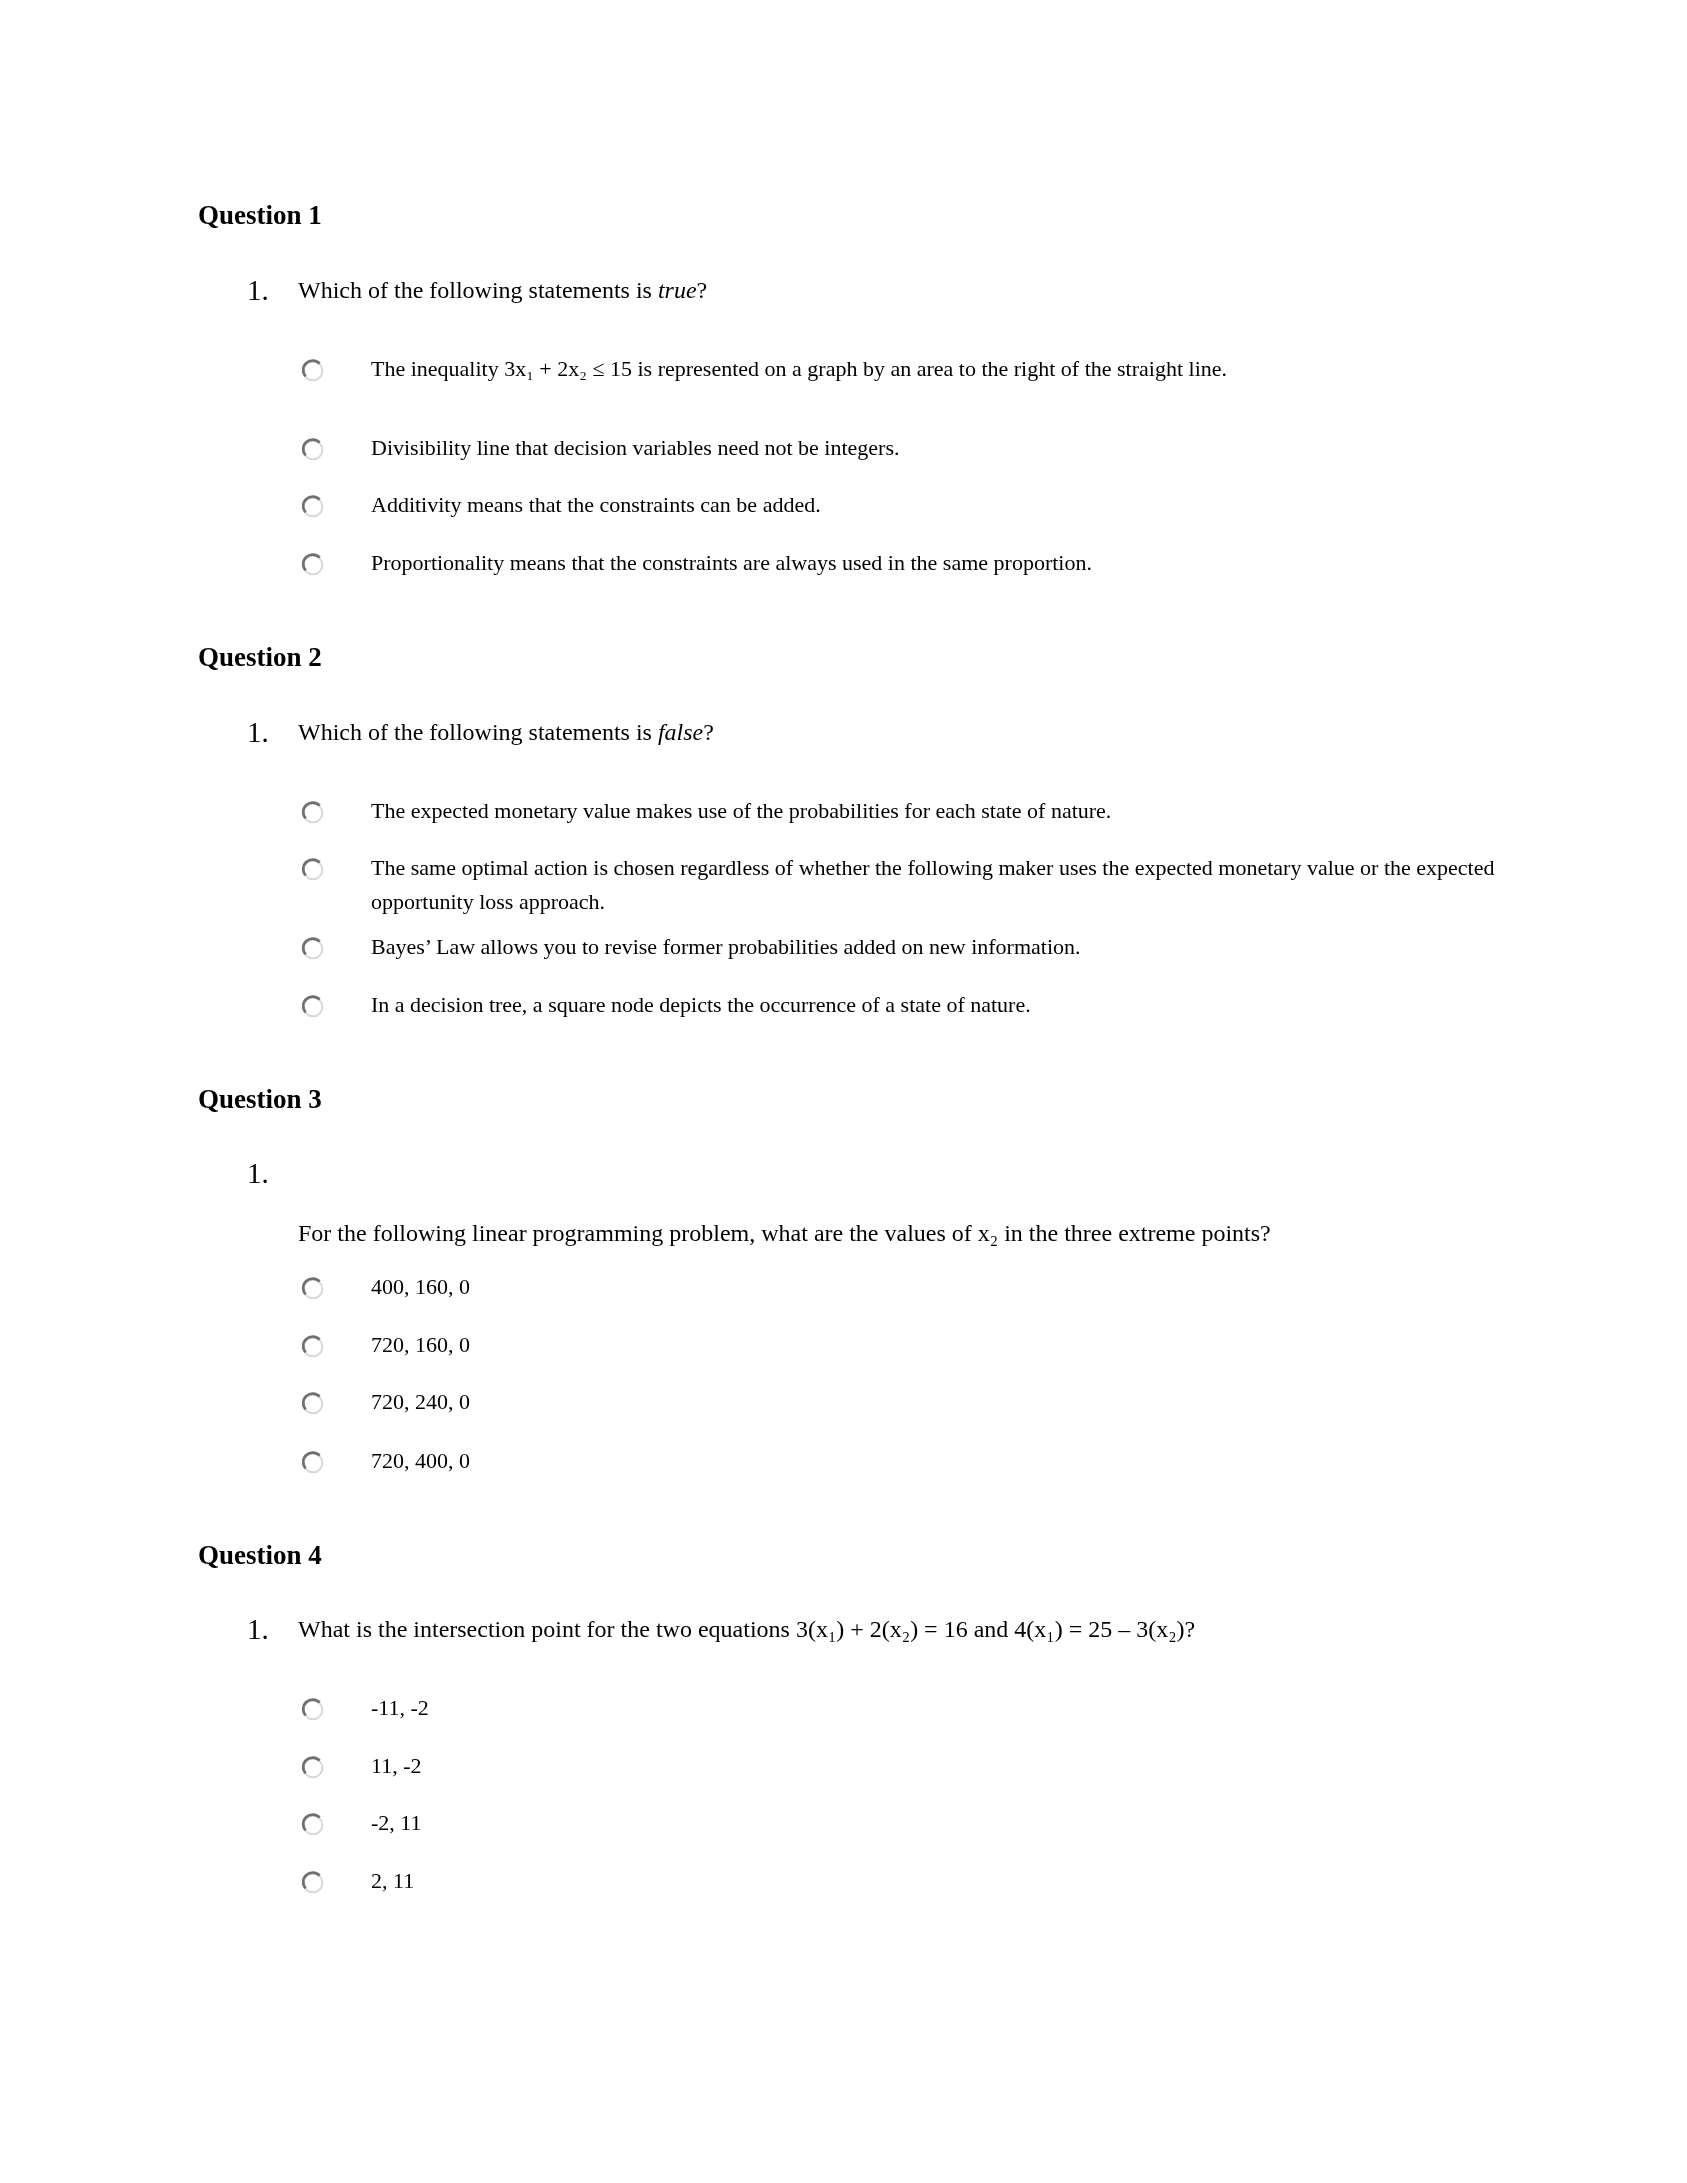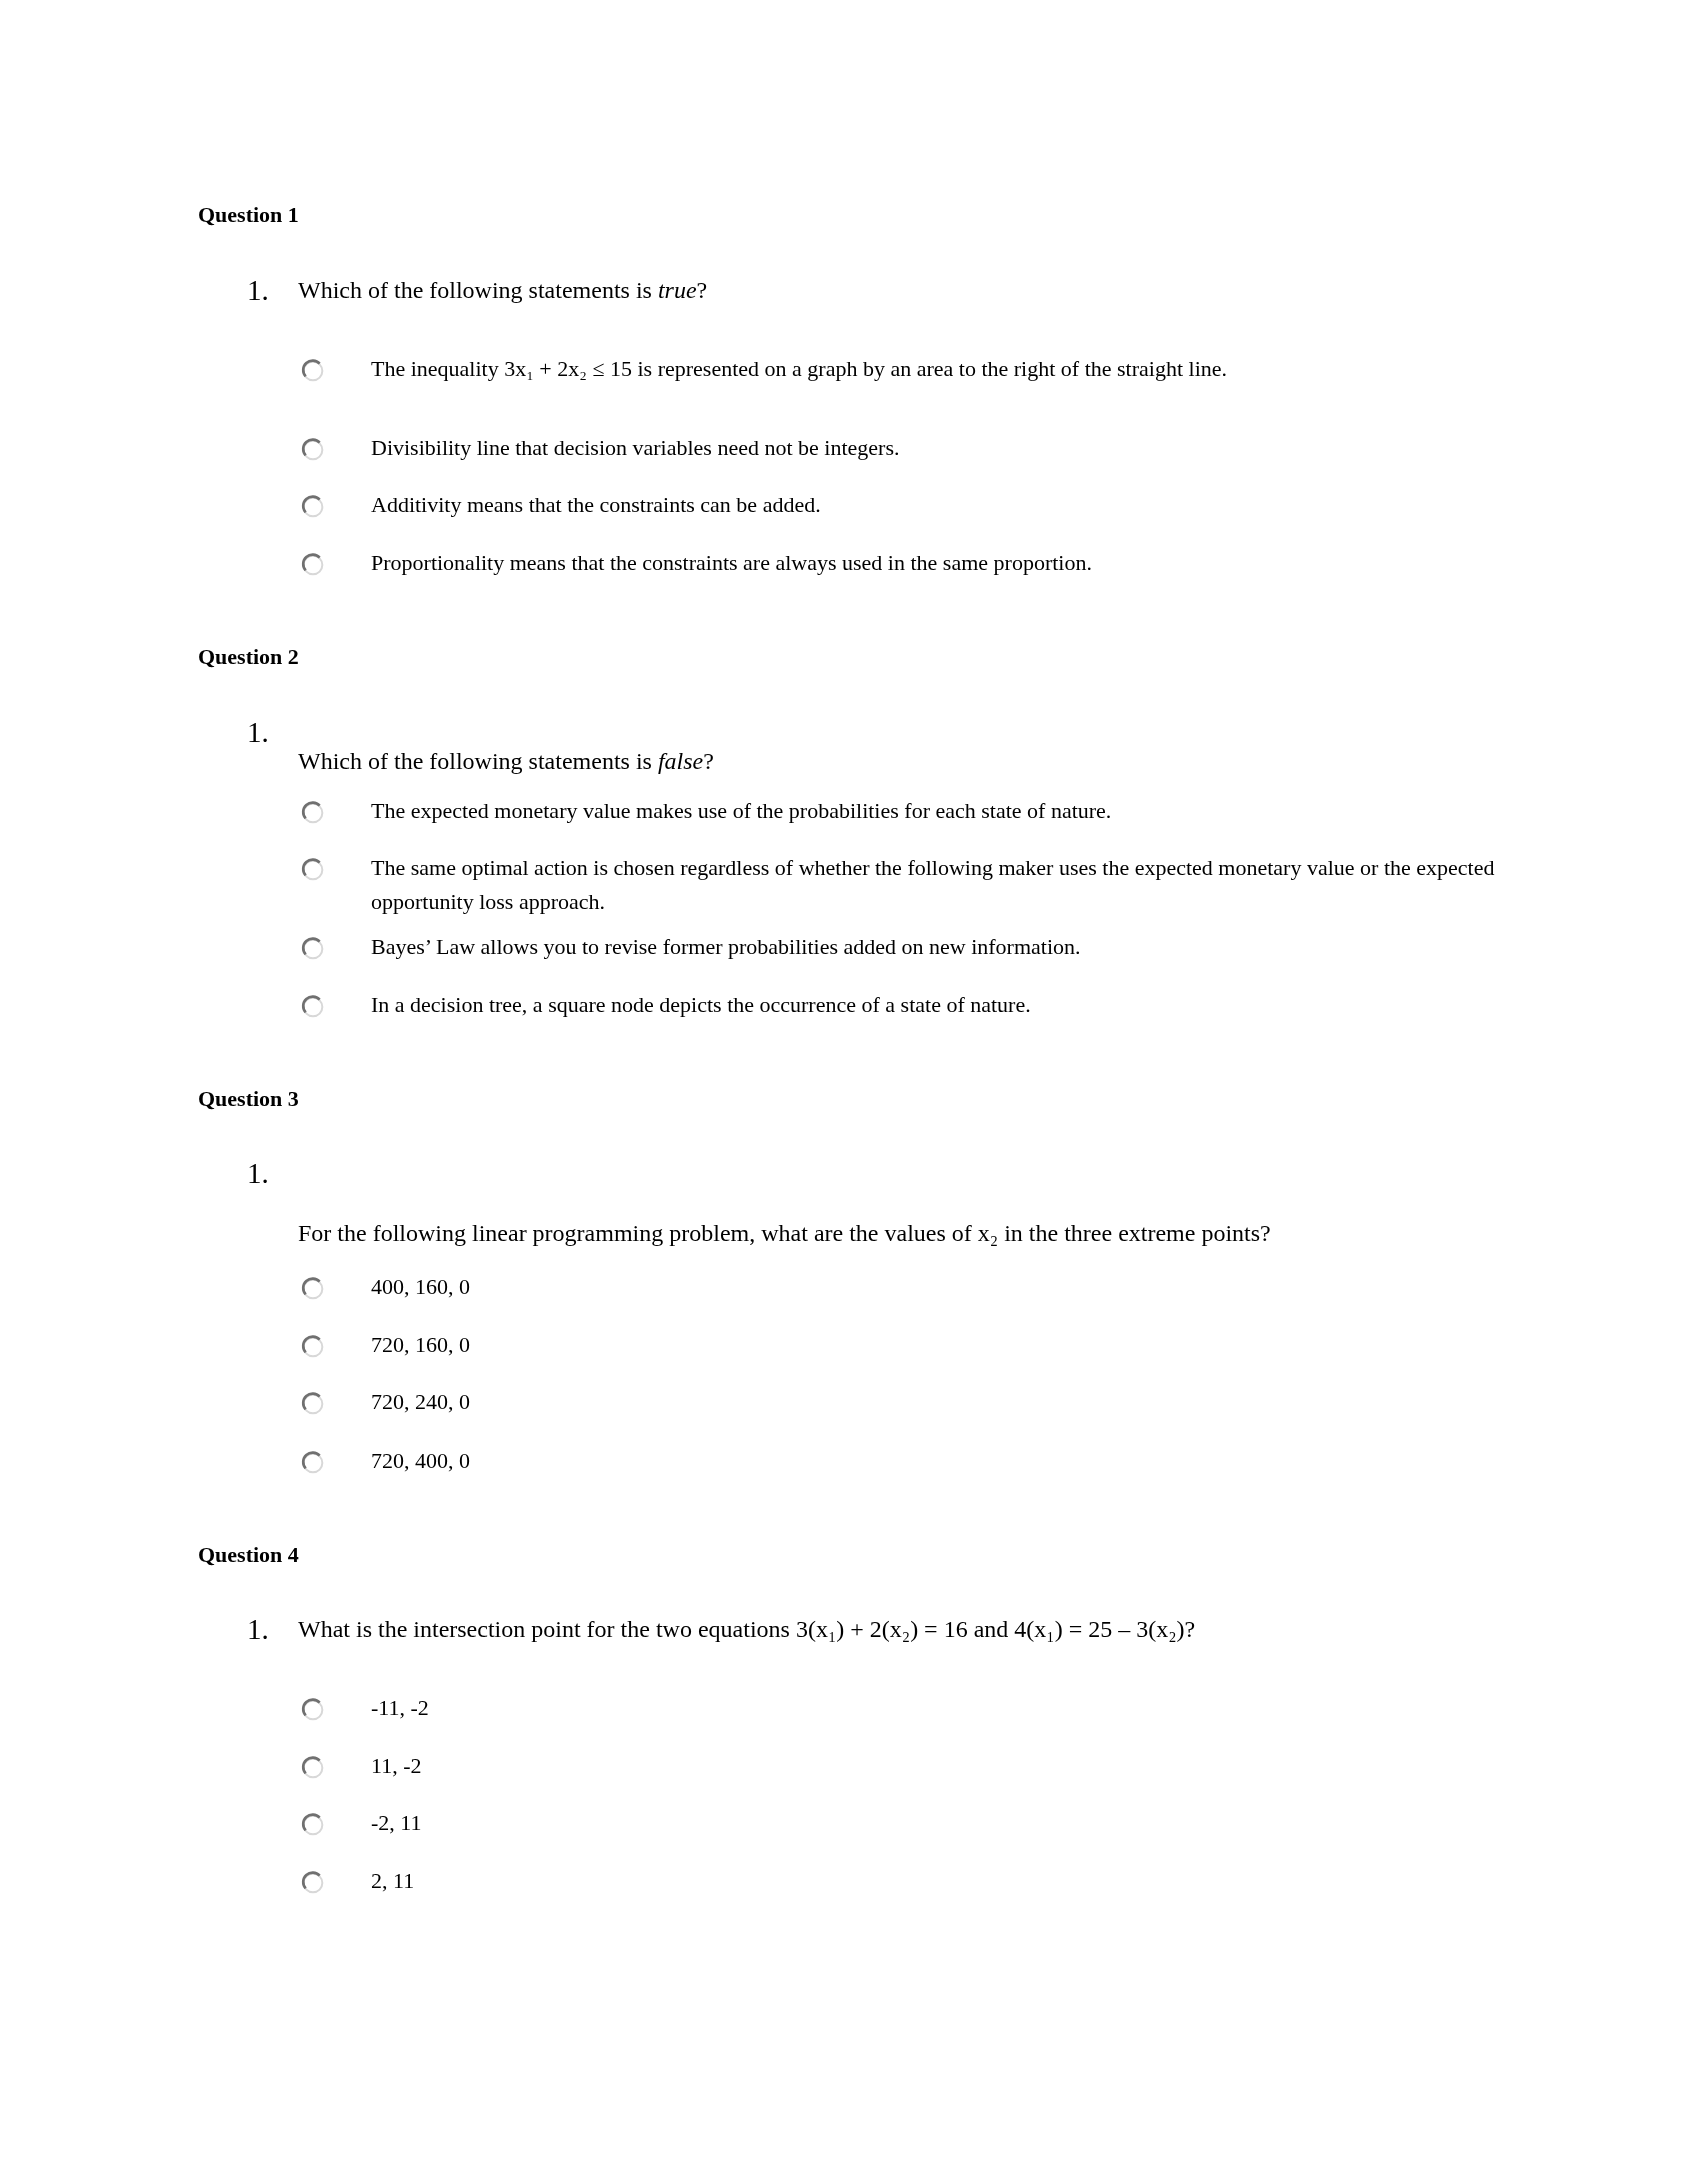--- a/index.html
+++ b/index.html
@@ -1,18 +1,18 @@
 <!DOCTYPE html>
 <html style="font-size:10.6px"><head>
 <meta charset="utf-8">
 <style>
   html, body { margin:0; padding:0; background:#ffffff; }
   body { width:1687px; height:2183px; position:relative; overflow:hidden;
          font-family:"Liberation Serif","DejaVu Serif",serif; color:#000; }
-  .qhead { position:absolute; left:198px; font-weight:bold; font-size:22px; line-height:34px; white-space:nowrap; }
+  .qhead { position:absolute; left:198px; font-weight:bold; font-size:27px; line-height:34px; white-space:nowrap; }
   .qnum { position:absolute; left:247px; font-size:29px; line-height:34px; }
   .qtext { position:absolute; left:298px; width:1204px; font-size:24px; line-height:34px; }
   .opt { position:absolute; left:301px; width:1204px; height:34px; }
   .radio { position:absolute; left:0; top:6.6px; width:24px; height:24px; }
   .otext { position:absolute; left:70px; top:0; width:1125px; font-size:22px; line-height:34px; }
   i { font-style:italic; }
 </style>
 </head>
 <body>
 
@@ -52,21 +52,21 @@
     <svg class="radio" viewBox="0 0 36 36" width="24" height="24">
         <use href="#radio-sym"></use>
       </svg>
     <div class="otext">Proportionality means that the constraints are always used in the same proportion.</div>
   </div>
 </div>
 
 <div>
   <div class="qhead" style="top:640px">Question 2</div>
   <div class="qnum" style="top:715px">1.</div>
-  <div class="qtext" style="top:744px"><span>Which of the following statements is </span><i>false</i><span>?</span></div>
+  <div class="qtext" style="top:715px"><span>Which of the following statements is </span><i>false</i><span>?</span></div>
 
   <div class="opt" style="top:794px">
     <svg class="radio" viewBox="0 0 36 36" width="24" height="24">
         <use href="#radio-sym"></use>
       </svg>
     <div class="otext">The expected monetary value makes use of the probabilities for each state of nature.</div>
   </div>
   <div class="opt" style="top:851px">
     <svg class="radio" viewBox="0 0 36 36" width="24" height="24">
         <use href="#radio-sym"></use>

